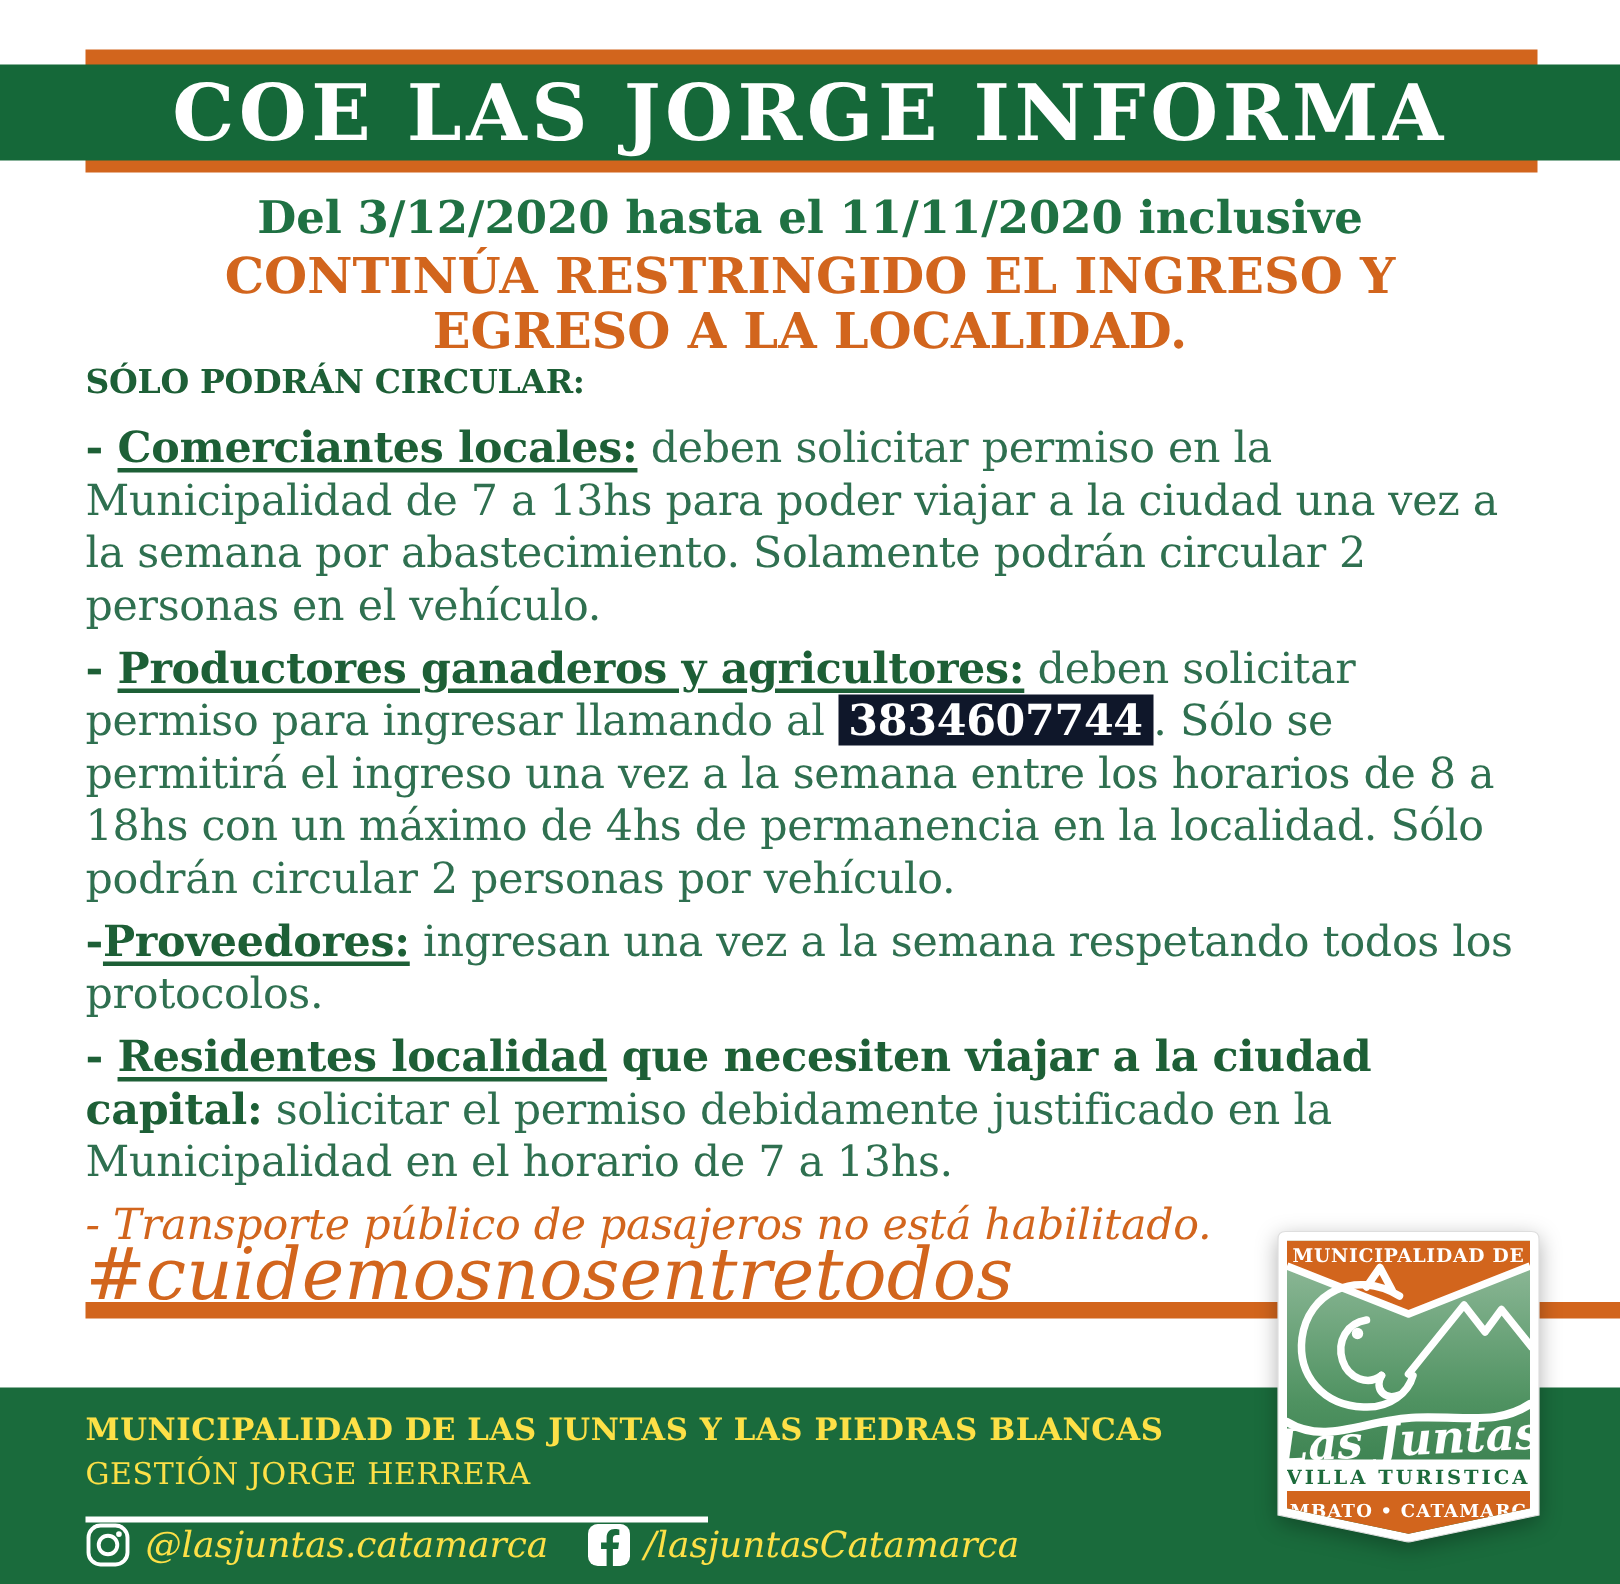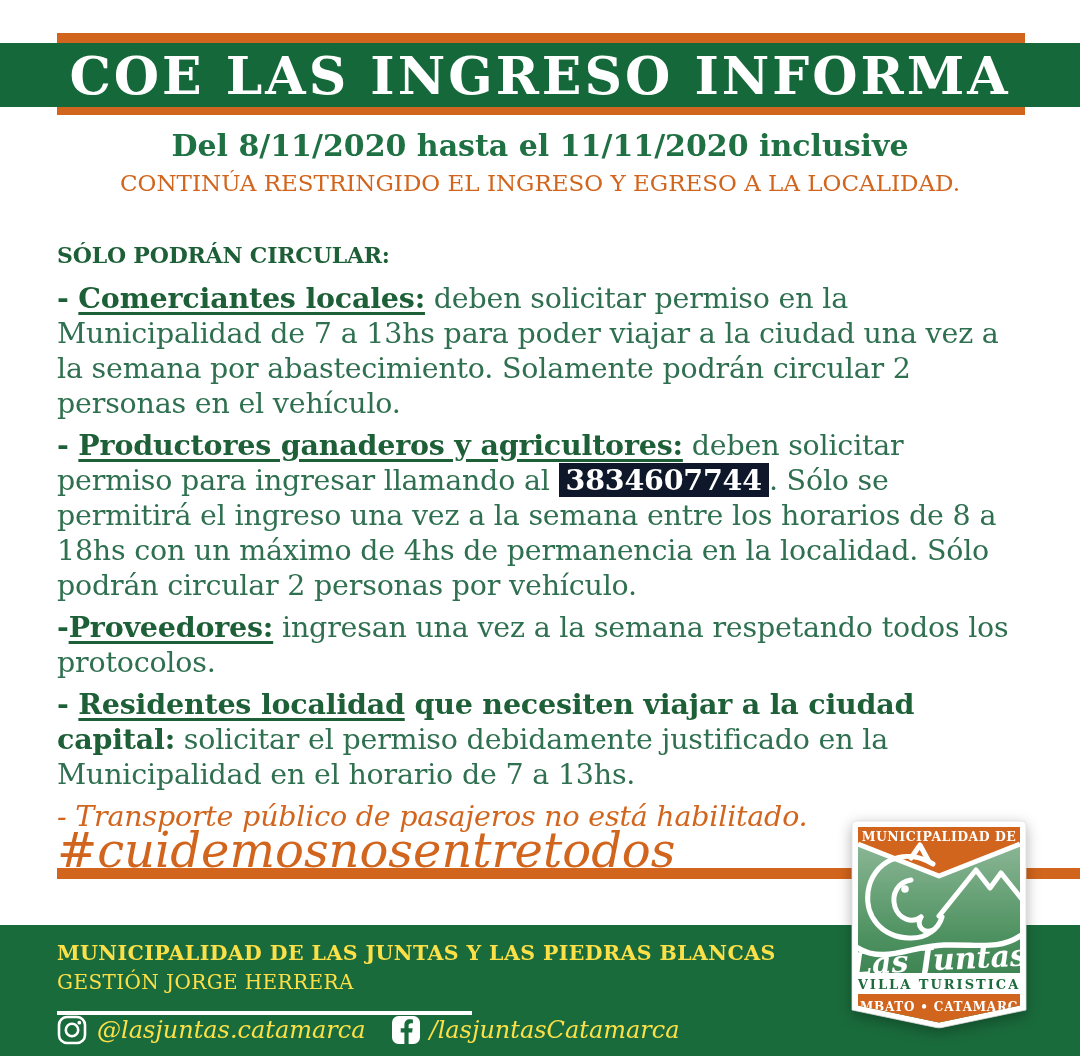--- a/index.html
+++ b/index.html
@@ -9,21 +9,21 @@
   }
   
   .hdr-orange{position:absolute;left:57px;top:33px;width:968px;height:82px;background:#d2651d;}
   .hdr-green{position:absolute;left:0;top:43px;width:1080px;height:64px;background:#156839;
     display:flex;align-items:center;justify-content:center;}
   .hdr-green h1{margin:0;color:#ffffff;font-size:52px;font-weight:bold;letter-spacing:3px;white-space:nowrap;}
   
   .date-line{position:absolute;left:0;top:128px;width:1080px;text-align:center;
     color:#1f7143;font-size:30px;font-weight:bold;}
   .restriction{position:absolute;left:70px;top:165px;width:940px;text-align:center;
-    color:#d2651d;font-size:23px;font-weight:normal;line-height:37px;}
+    color:#d2651d;font-size:33px;font-weight:bold;line-height:37px;}
   
   .body-block{position:absolute;left:57px;top:237px;width:960px;color:#2f7050;
     font-size:28.5px;line-height:35px;letter-spacing:-0.2px;}
   .body-block p{margin:0 0 7px 0;}
   .section-heading{color:#1d5f36;font-size:22px;font-weight:bold;line-height:36px;margin-bottom:8px !important;}
   .b{font-weight:bold;color:#1d5f36;}
   .u{text-decoration:underline;text-decoration-thickness:2.5px;text-underline-offset:4px;}
   .phone{background:#0f172a;color:#ffffff;font-weight:bold;padding:0 7px;}
   .transport{color:#d2651d;font-style:italic;}
   
@@ -42,24 +42,24 @@
   .badge{position:absolute;left:849px;top:818px;width:180px;height:212px;}
   .badge svg{filter:drop-shadow(0 4px 7px rgba(0,0,0,0.30));}
 </style>
 </head>
 <body>
 
 <div class="canvas">
 
   <div class="hdr-orange"></div>
   <div class="hdr-green">
-    <h1>COE LAS INGRESO INFORMA</h1>
+    <h1>COE LAS JORGE INFORMA</h1>
   </div>
 
-  <div class="date-line">Del 8/11/2020 hasta el 11/11/2020 inclusive</div>
+  <div class="date-line">Del 3/12/2020 hasta el 11/11/2020 inclusive</div>
   <div class="restriction">CONTINÚA RESTRINGIDO EL INGRESO Y EGRESO A LA LOCALIDAD.</div>
 
   <div class="body-block">
     <p class="section-heading">SÓLO PODRÁN CIRCULAR:</p>
 
     <p><span class="b">- </span><span class="b u">Comerciantes locales:</span><span> deben solicitar permiso en la Municipalidad de 7 a 13hs para poder viajar a la ciudad una vez a la semana por abastecimiento. Solamente podrán circular 2 personas en el vehículo.</span></p>
 
     <p><span class="b">- </span><span class="b u">Productores ganaderos y agricultores:</span><span> deben solicitar permiso para ingresar llamando al </span><span class="phone">3834607744</span><span>. Sólo se permitirá el ingreso una vez a la semana entre los horarios de 8 a 18hs con un máximo de 4hs de permanencia en la localidad. Sólo podrán circular 2 personas por vehículo.</span></p>
 
     <p><span class="b">-</span><span class="b u">Proveedores:</span><span> ingresan una vez a la semana respetando todos los protocolos.</span></p>

